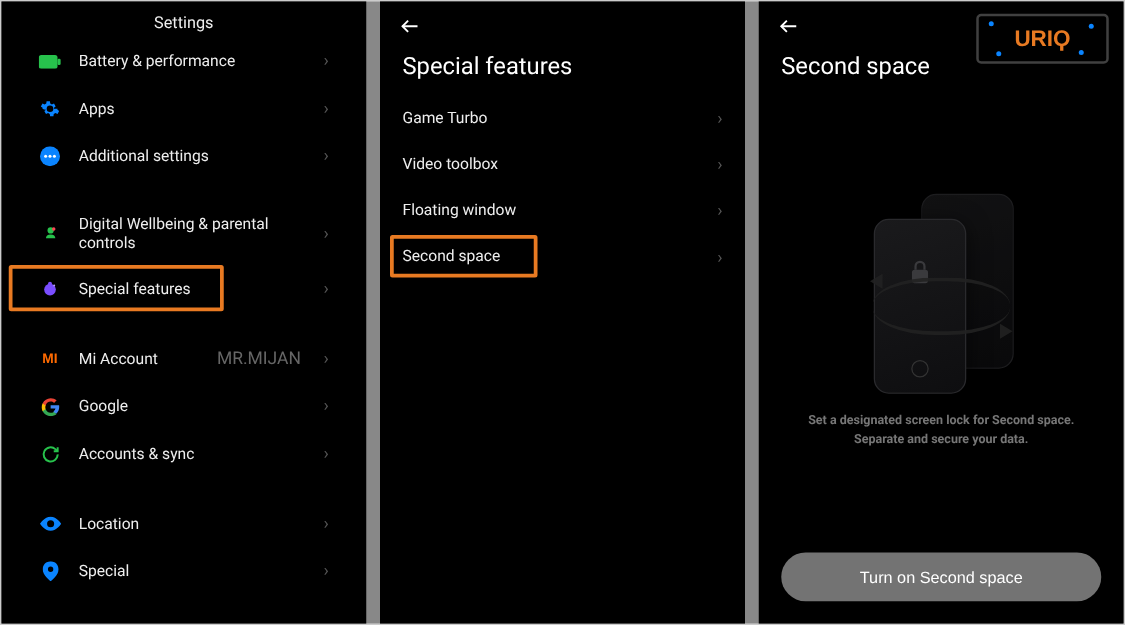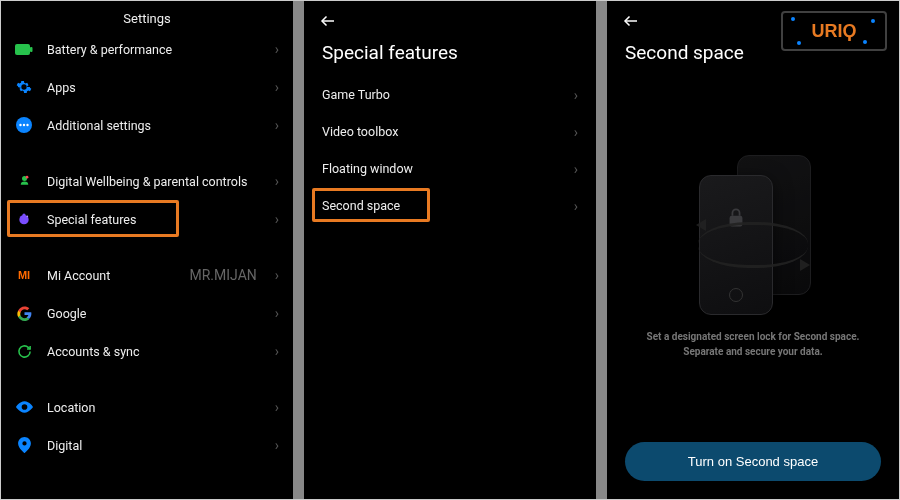--- a/index.html
+++ b/index.html
@@ -45,21 +45,21 @@
   .back-arrow {
     width: 20px; height: 20px;
     display: inline-flex; align-items: center; justify-content: center;
   }
   .back-arrow svg { stroke: #fff; }
 
   .list { flex: 1 1 auto; }
   .row {
     display: flex;
     align-items: center;
-    padding: 10px 14px;
+    padding: 10px 30px;
     gap: 14px;
     font-size: 12.5px;
     color: #eee;
     position: relative;
   }
   .row .icon {
     width: 18px; height: 18px;
     display: inline-flex; align-items: center; justify-content: center;
     flex-shrink: 0;
   }
@@ -137,21 +137,21 @@
 
   .hero-text {
     text-align: center;
     color: #777;
     font-size: 10px;
     line-height: 1.5;
     margin-top: 8px;
   }
   .cta {
     margin: 14px 18px 18px 18px;
-    background: #0c4a6e;
+    background: #737373;
     color: #fff;
     border: none;
     border-radius: 22px;
     padding: 12px 0;
     font-size: 13px;
     text-align: center;
     cursor: pointer;
   }
 
   
@@ -281,21 +281,21 @@
         </span>
         <span class="label">Location</span>
         <span class="chev">›</span>
       </div>
       <div class="row">
         <span class="icon">
           <svg width="13" height="16" viewBox="0 0 24 30" fill="#0a84ff">
               <path d="M12 0C5.4 0 0 5.4 0 12c0 9 12 18 12 18s12-9 12-18C24 5.4 18.6 0 12 0zm0 16a4 4 0 110-8 4 4 0 010 8z"></path>
             </svg>
         </span>
-        <span class="label">Digital</span>
+        <span class="label">Special</span>
         <span class="chev">›</span>
       </div>
 
     </div>
   </div>
 
   <div class="panel">
     <div class="panel-header">
       <span class="back-arrow">
         <svg width="18" height="18" viewBox="0 0 24 24" fill="none" stroke-width="2">

